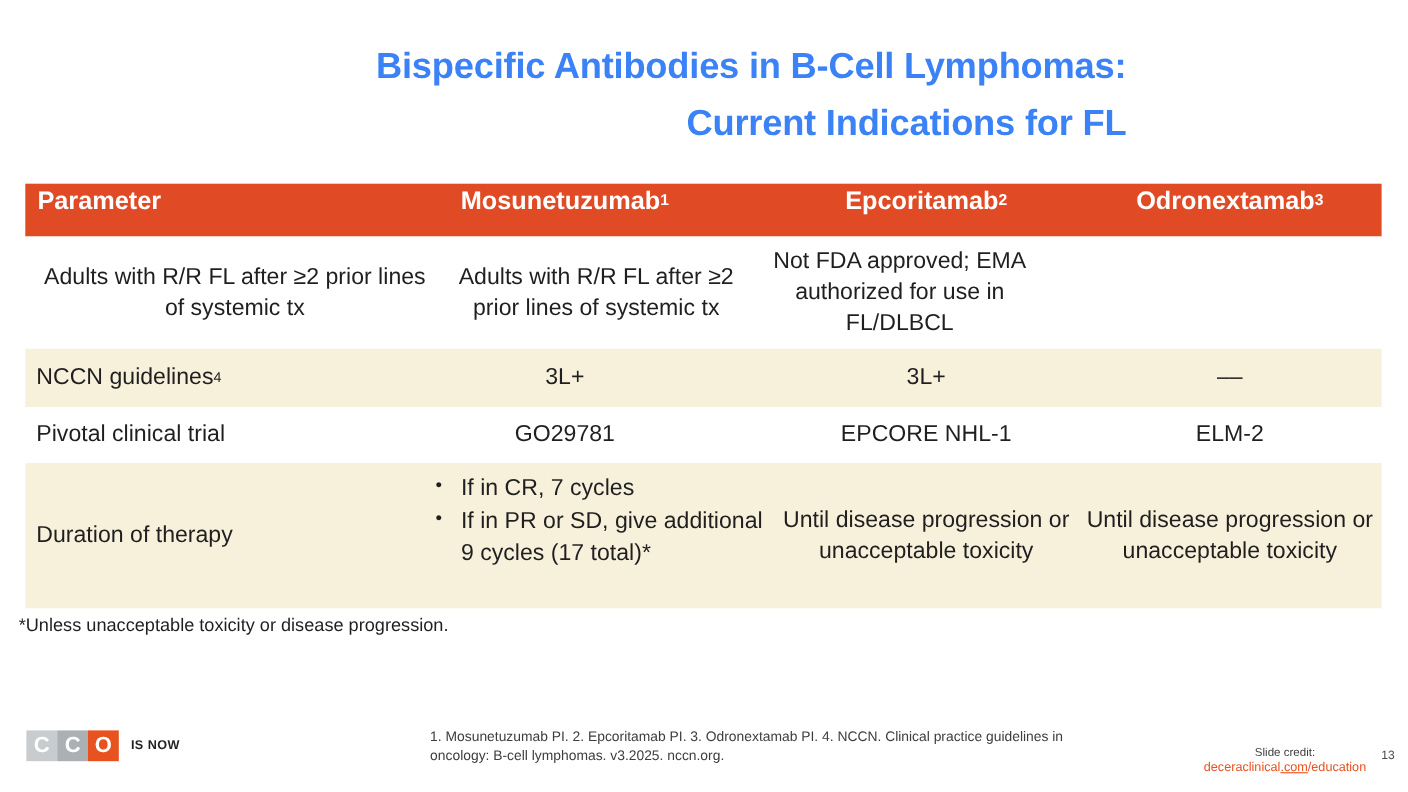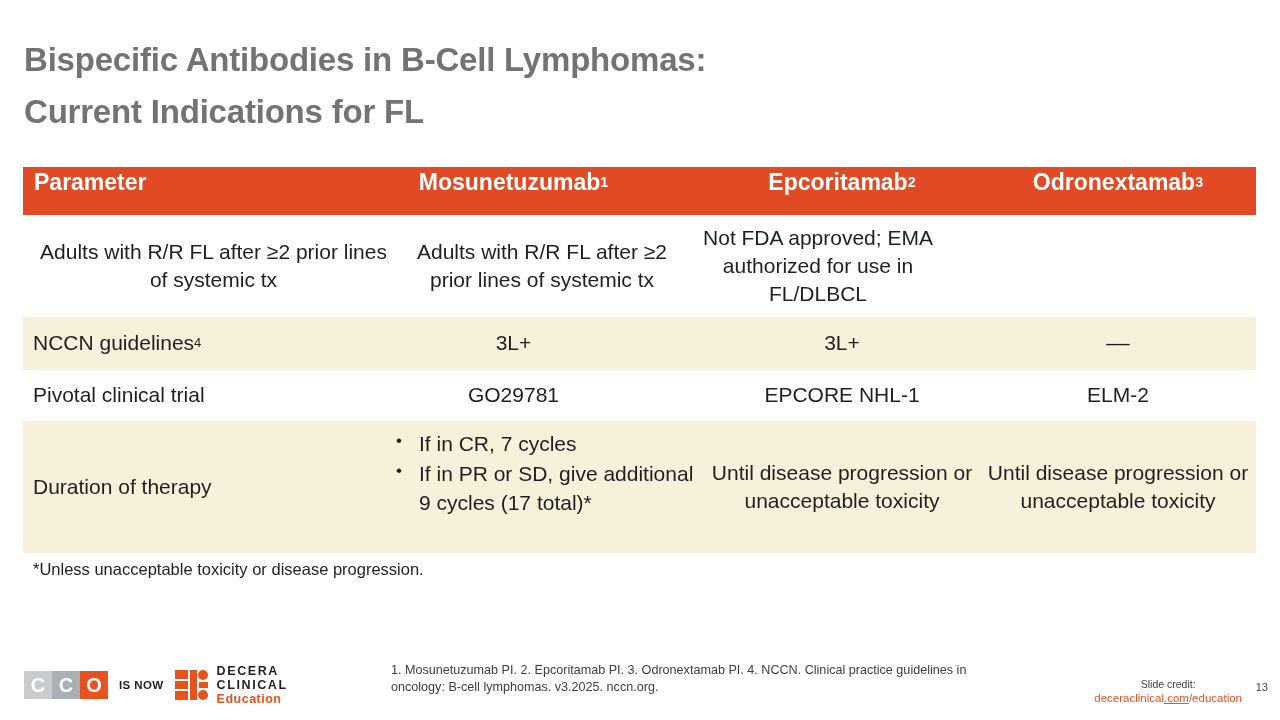--- a/index.html
+++ b/index.html
@@ -14,21 +14,22 @@
 
   
   .title {
     position: absolute;
     left: 24px; top: 34px;
     width: 1000px;
     font-size: 33px;
     font-weight: bold;
     line-height: 1.58;
     letter-spacing: -0.2px;
-    color: #737373;
+    color: #3b82f6;
+    text-align: right;
   }
   .title-line { display: block; white-space: pre; }
 
   
   .table {
     position: absolute;
     left: 23px; top: 167px;
     width: 1233px;
   }
   .row { display: flex; width: 100%; }
@@ -88,21 +89,21 @@
     content: "\2022";
     position: absolute;
     left: 3px; top: -1px;
     font-size: 17px;
   }
   .cell.bullets { align-items: center; }
 
   
   .footnote {
     position: absolute;
-    left: 33px; top: 560px;
+    left: 17px; top: 560px;
     font-size: 16.5px;
     color: #1f1f1f;
   }
 
   
   .logo-band {
     position: absolute;
     left: 24px; top: 664px;
     display: flex;
     align-items: center;
@@ -229,38 +230,20 @@
 
   <div class="footnote">*Unless unacceptable toxicity or disease progression.</div>
 
   <div class="logo-band">
     <div class="cco">
       <div class="cco-tile g1">C</div>
       <div class="cco-tile g2">C</div>
       <div class="cco-tile or">O</div>
     </div>
     <div class="isnow">IS NOW</div>
-    <div class="decera">
-      <span class="decera-mark">
-        <svg width="34" height="30" viewBox="0 0 34 30">
-          <rect x="0" y="0" width="13" height="9" fill="#E8521F"></rect>
-          <rect x="0" y="11" width="13" height="8" fill="#E8521F"></rect>
-          <rect x="0" y="21" width="13" height="9" fill="#E8521F"></rect>
-          <rect x="15" y="0" width="7" height="30" fill="#E8521F"></rect>
-          <circle cx="28" cy="5" r="5" fill="#E8521F"></circle>
-          <circle cx="28" cy="25" r="5" fill="#E8521F"></circle>
-          <rect x="24" y="12" width="9" height="6" fill="#E8521F"></rect>
-        </svg>
-      </span>
-      <span class="decera-txt">
-        <span class="l1" style="display:block">DECERA</span>
-        <span class="l2" style="display:block">CLINICAL</span>
-        <span class="l3" style="display:block">Education</span>
-      </span>
-    </div>
   </div>
 
   <div class="refs">1. Mosunetuzumab PI. 2. Epcoritamab PI. 3. Odronextamab PI. 4. NCCN. Clinical practice guidelines in oncology: B-cell lymphomas. v3.2025. nccn.org.</div>
 
   <div class="credit">
     <div class="lbl">Slide credit:</div>
     <div class="url"><span>deceraclinical</span><u>.com</u><span>/education</span></div>
   </div>
 
   <div class="pageno">13</div>

